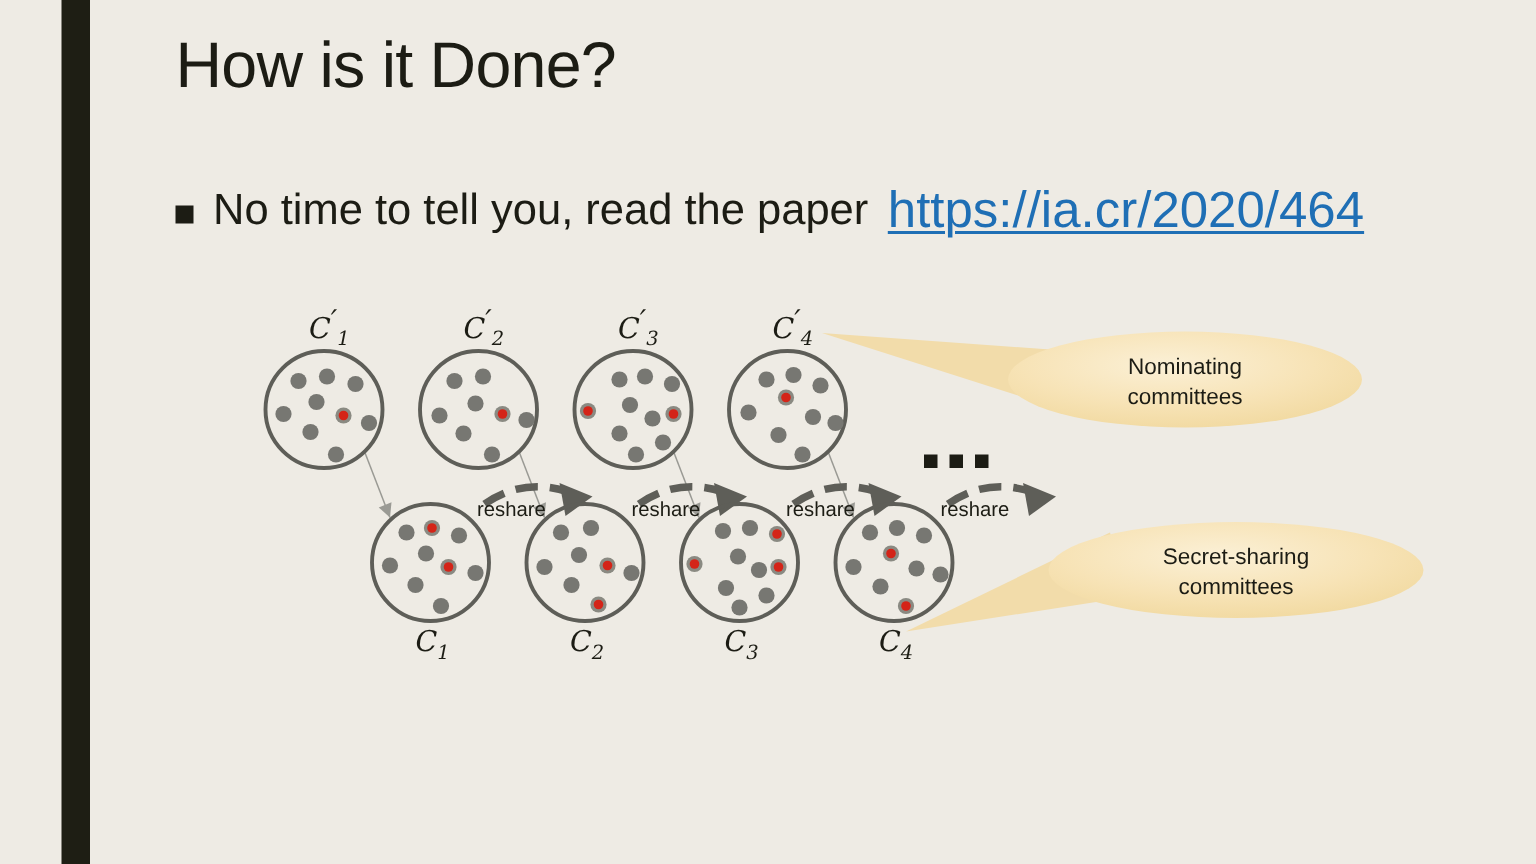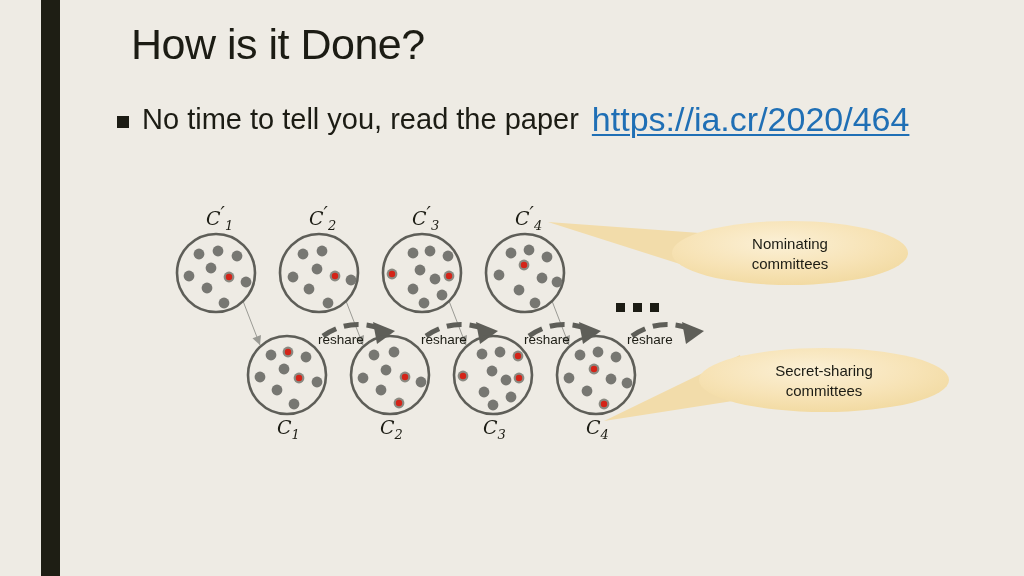--- a/index.html
+++ b/index.html
@@ -13,30 +13,30 @@
   #slide{position:absolute;inset:0;}
 
   
   .left-bar{
     position:absolute;left:41px;top:0;width:19px;height:576px;
     background:#1E1E14;
   }
 
   
   .title{
-    position:absolute;left:131px;top:22px;
+    position:absolute;left:117px;top:22px;
     font-size:43px;line-height:1.05;
     color:#1C1C14;
     letter-spacing:-0.5px;
     white-space:nowrap;
   }
 
   
   .bullet-row{
-    position:absolute;left:117px;top:100px;
+    position:absolute;left:117px;top:121px;
     display:flex;align-items:center;gap:13px;
     white-space:nowrap;
   }
   .bullet-mark{
     width:12px;height:12px;background:#1C1C14;display:inline-block;
     margin-top:4px;flex:0 0 auto;
   }
   .bullet-text{
     font-size:29px;color:#1C1C14;
   }

